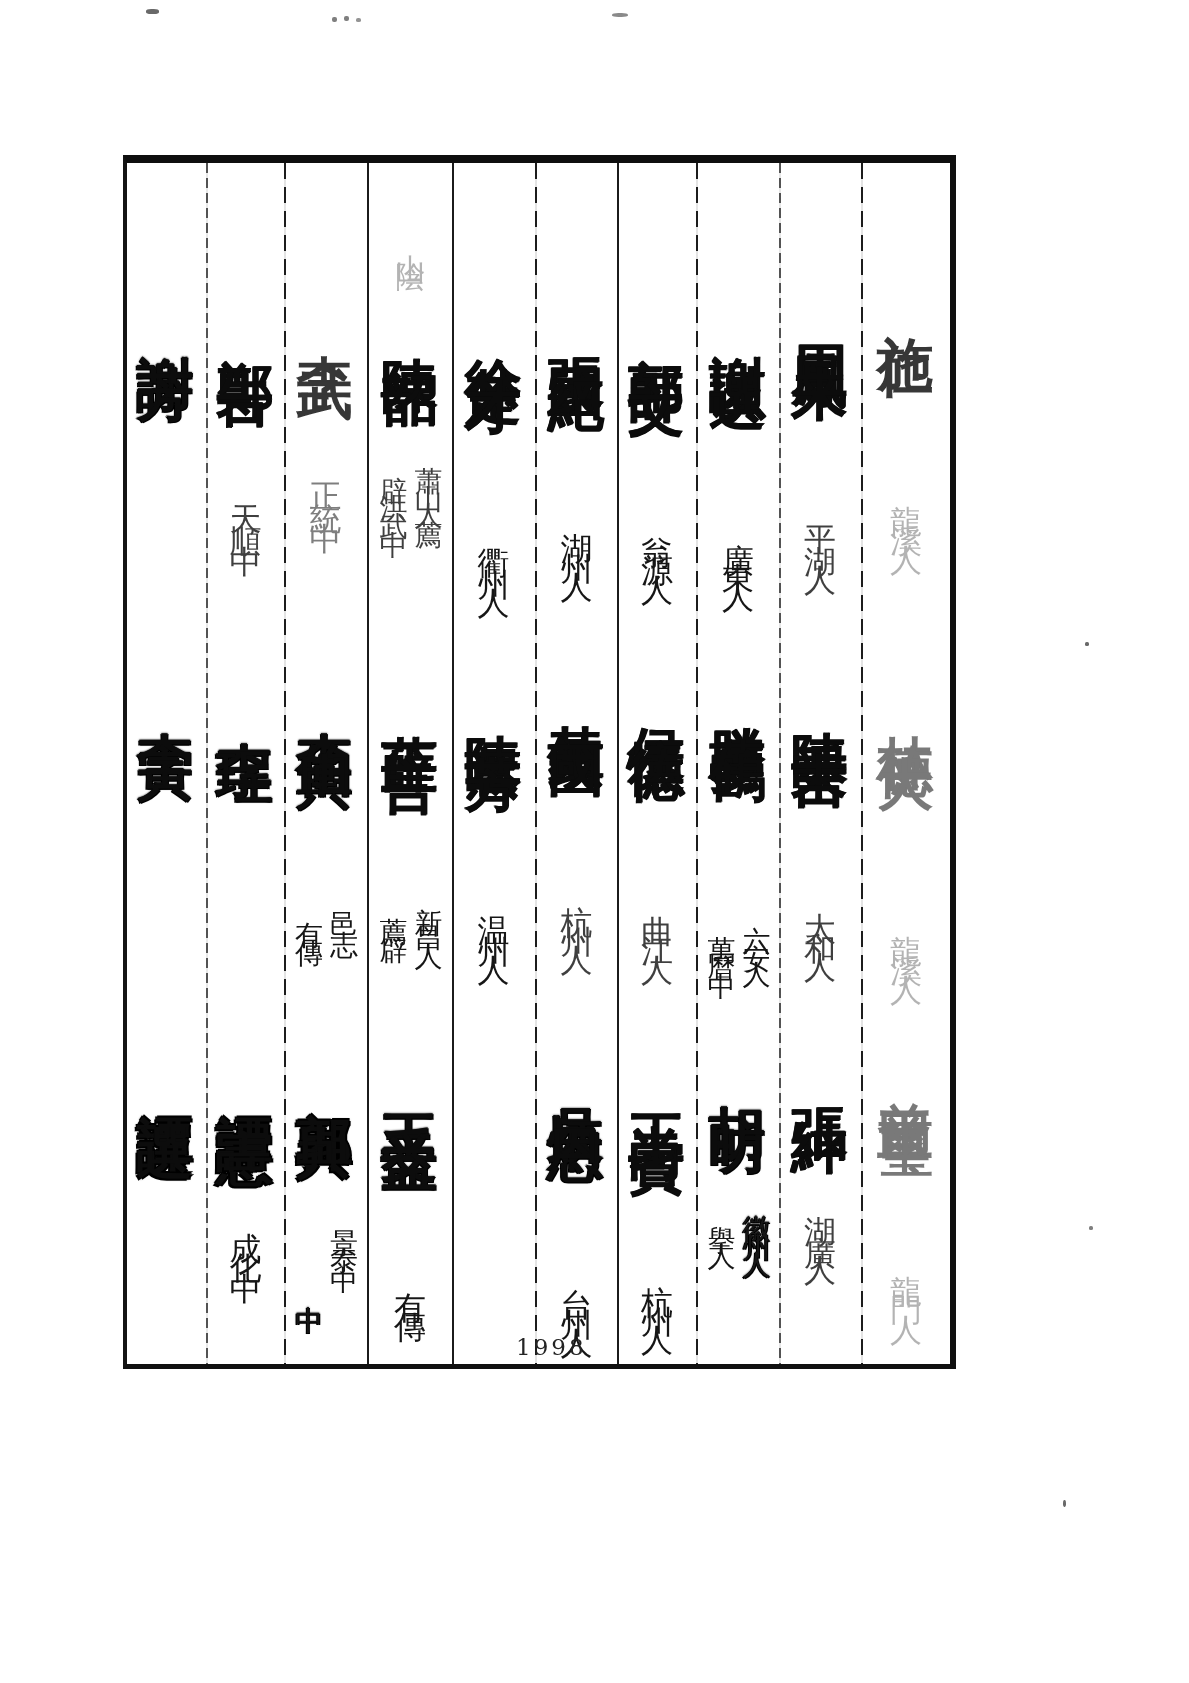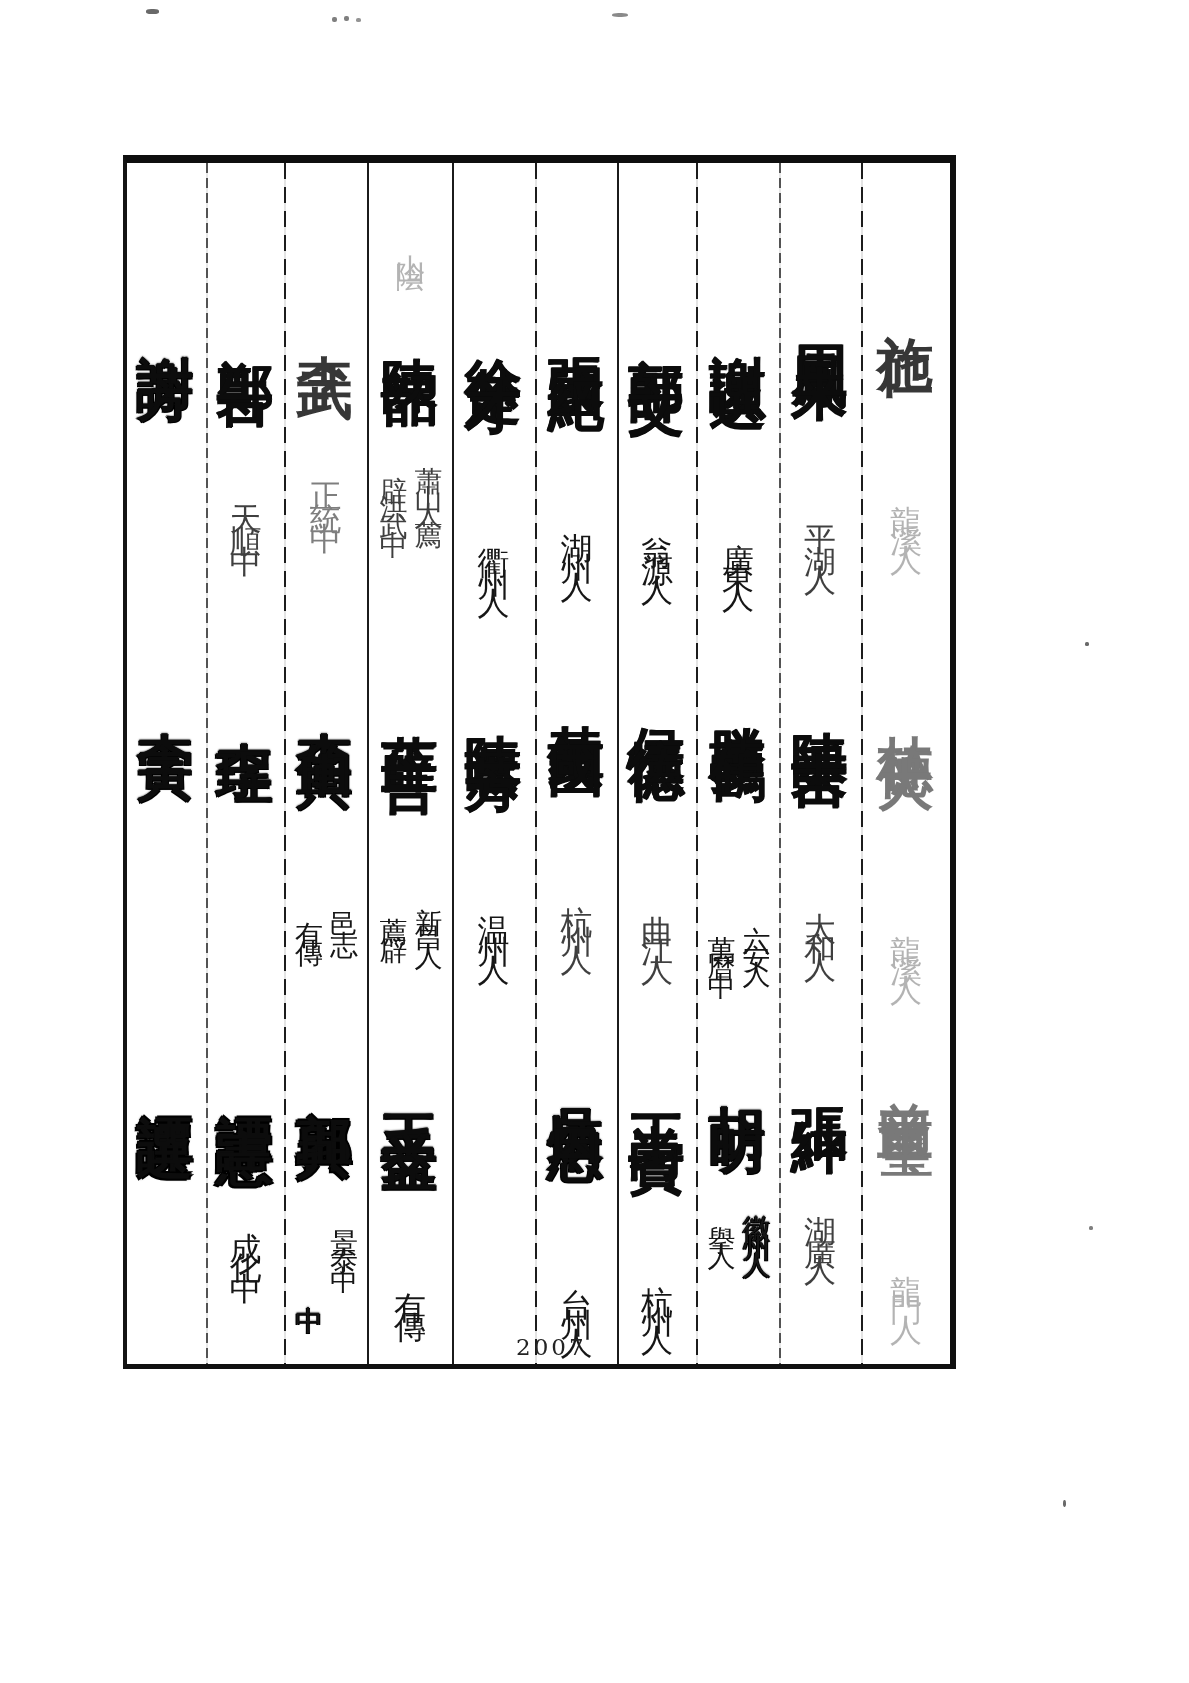--- a/index.html
+++ b/index.html
@@ -181,13 +181,13 @@
 
     <div class="col" style="left:0px;width:79px">
       <span class="name heavy blot-light" style="top:147px">謝芳</span>
       <span class="name blot-light" style="top:524px">李寅</span>
       <span class="name blot" style="top:907px">譚選</span>
     </div>
 
   </div>
 </div>
 
-<div class="pageno">2007</div>
+<div class="pageno">1998</div>
 
 </body></html>

